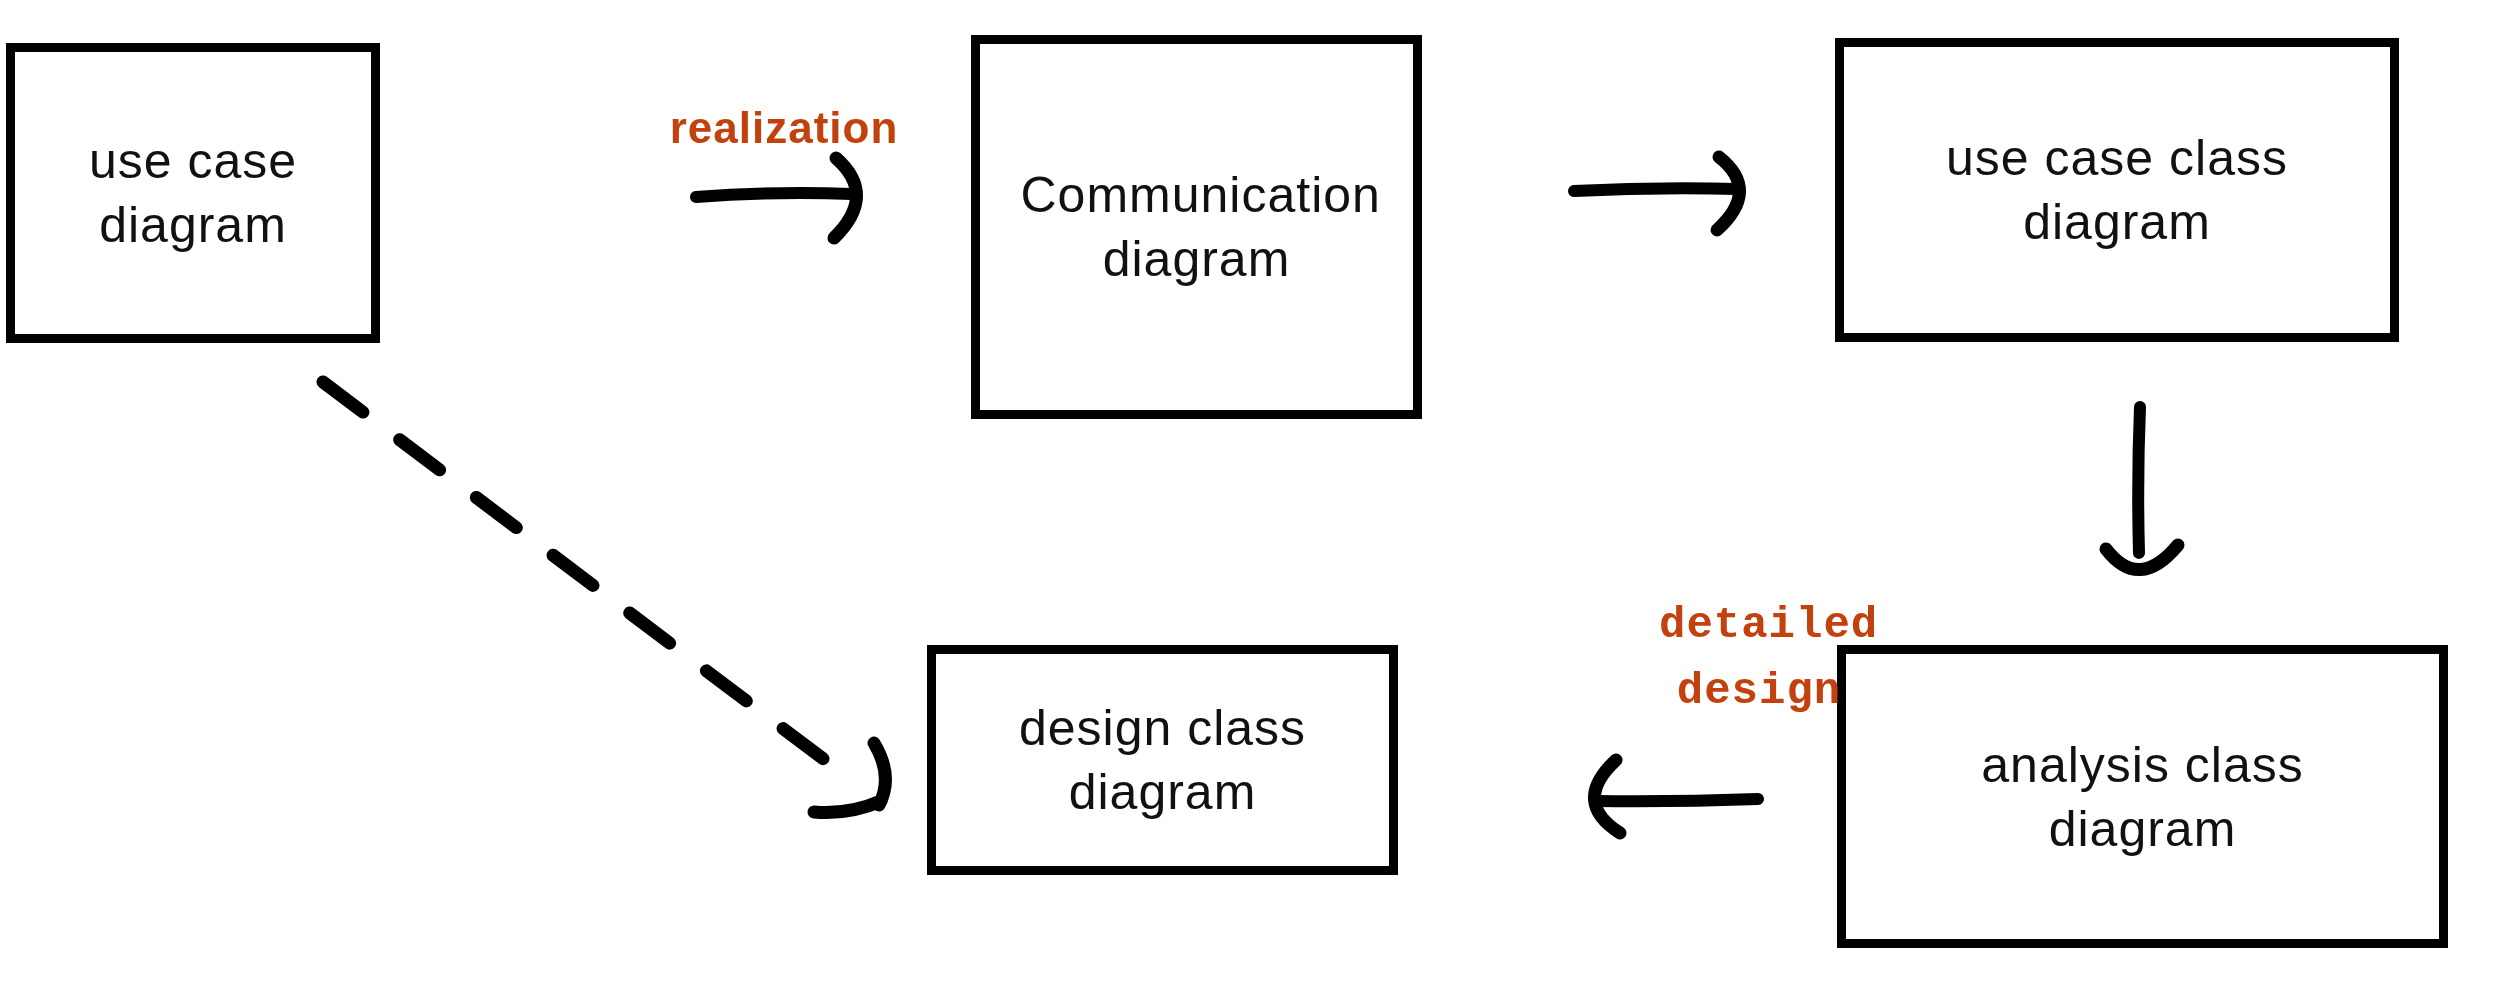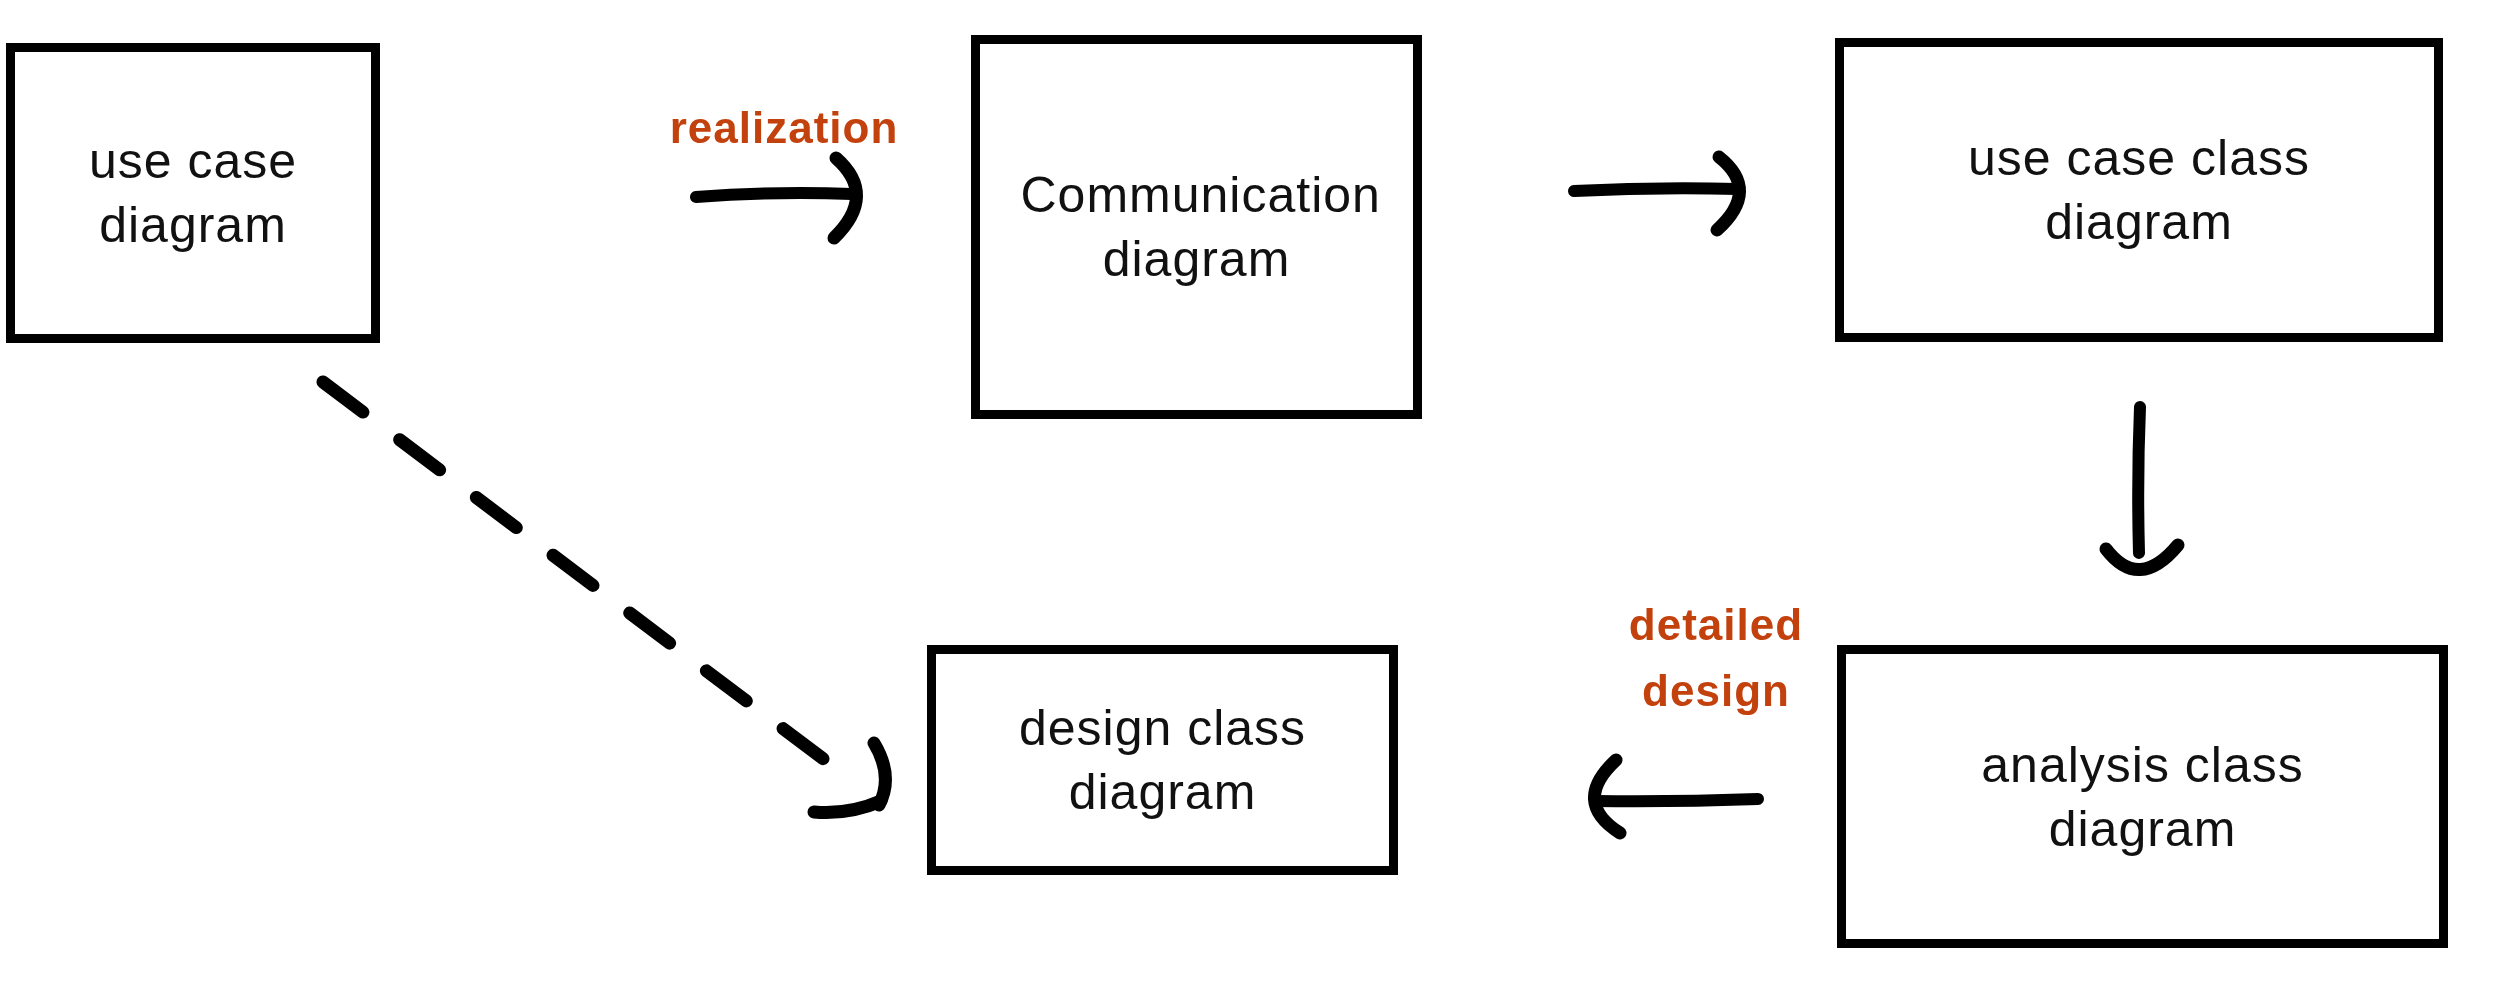--- a/index.html
+++ b/index.html
@@ -35,40 +35,40 @@
     color: #111111;
   }
   .node .label {
     display: block;
     font-size: 50px;
     line-height: 1.28;
     letter-spacing: 1px;
   }
   .node-1 { left: 6px;   top: 43px;  width: 374px; height: 300px; justify-content: center; }
   .node-2 { left: 971px;  top: 35px;  width: 451px; height: 384px; align-items: center; }
-  .node-3 { left: 1835px; top: 38px;  width: 608px; height: 304px; }
+  .node-3 { left: 1835px; top: 38px;  width: 564px; height: 304px; }
   .node-4 { left: 1837px; top: 645px; width: 611px; height: 303px; }
   .node-5 { left: 927px;  top: 645px; width: 471px; height: 230px; }
   .node-1 .label { max-width: 430px; }
   .node-2 .label { max-width: 352px; }
   .node-3 .label { max-width: 430px; }
   .node-4 .label { max-width: 430px; }
   .node-5 .label { max-width: 334px; }
   .edge-label {
     position: absolute;
     color: #c2410c;
     font-weight: bold;
     font-size: 44px;
     line-height: 1.25;
     text-align: center;
     letter-spacing: 1px;
   }
   .edge-label-1 { left: 659px;  top: 100px; width: 250px; }
   .edge-label-3 { left: 2185px; top: 452px; width: 270px; }
-  .edge-label-4 { left: 1616px; top: 592px; width: 200px; line-height: 1.5; }
+  .edge-label-4 { left: 1659px; top: 592px; width: 200px; line-height: 1.5; font-family: Liberation Mono, monospace; }
   .stroke {
     fill: none;
     stroke: #000000;
     stroke-width: 12;
     stroke-linecap: round;
     stroke-linejoin: round;
   }
   .stroke.head { stroke-width: 13; }
   .stroke.dashed {
     stroke-width: 13;

